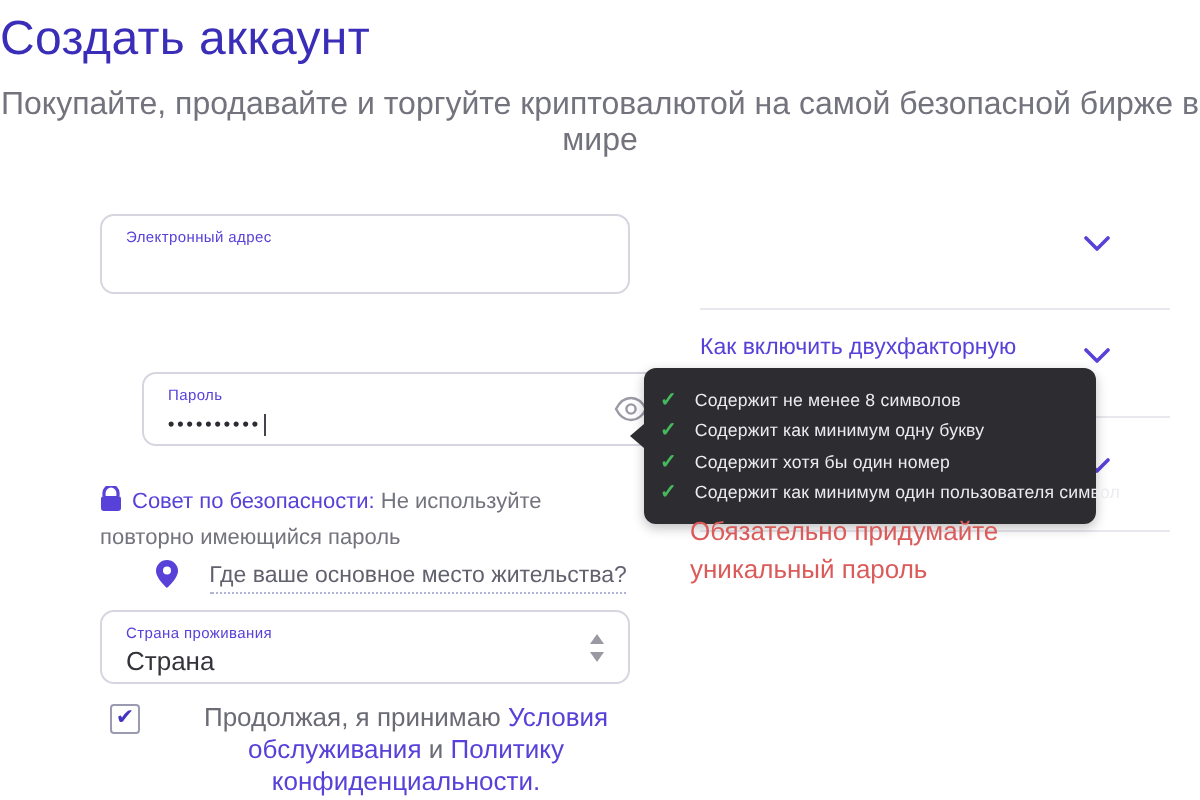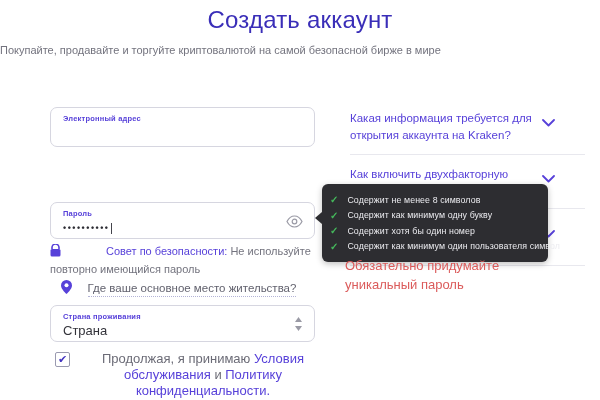--- a/index.html
+++ b/index.html
@@ -1,46 +1,46 @@
 <!DOCTYPE html>
 <html><head>
 <meta charset="utf-8">
 <style>
   html,body{margin:0;padding:0;background:#fff;}
   .canvas{position:relative;width:600px;height:400px;background:#ffffff;overflow:hidden;
           font-family:"Liberation Sans",sans-serif;-webkit-font-smoothing:antialiased;}
 
-  .page-title{position:absolute;top:6px;left:0;width:600px;text-align:center;
+  .page-title{position:absolute;top:6px;left:0;width:600px;text-align:left;
               font-size:24px;font-weight:500;color:#3a2eb8;letter-spacing:.2px;}
-  .page-subtitle{position:absolute;top:44px;left:0;width:600px;
-                 font-size:11px;color:#73737e;}
+  .page-subtitle{position:absolute;top:44px;left:0;width:600px;text-align:center;
+                 font-size:16px;color:#73737e;}
 
   
   .field{position:absolute;left:50px;width:239px;border:1px solid #d6d6e0;border-radius:7px;
          background:#fff;padding:6px 12px 0 12px;box-sizing:content-box;}
-  .field .flabel{display:block;font-size:7.5px;color:#5741d9;letter-spacing:.2px;margin-bottom:2px;font-weight:bold;}
+  .field .flabel{display:block;font-size:7.5px;color:#5741d9;letter-spacing:.2px;margin-bottom:2px;}
   .field .fvalue{display:block;font-size:13px;color:#33333a;}
   .f-email{top:107px;height:32px;}
   .f-user{top:157px;height:32px;}
-  .f-pass{top:202px;height:29px;}
+  .f-pass{top:186px;height:29px;margin-left:21px;}
   .f-country{top:305px;height:29px;}
 
   .info-badge{position:absolute;right:10px;top:12px;width:13px;height:13px;border-radius:50%;
               background:#5741d9;color:#fff;font-size:9px;font-weight:bold;text-align:center;
               line-height:13px;font-style:italic;}
   .eye{position:absolute;right:11px;top:11px;}
   .dots{font-size:9px;font-weight:bold;letter-spacing:1.5px;color:#2c2c33;position:relative;top:-1px;}
   .caret{display:inline-block;width:1px;height:11px;background:#44444c;margin-left:1px;vertical-align:middle;}
   .stepper{position:absolute;right:11px;top:11px;}
 
   .sec-tip{position:absolute;left:50px;top:243px;width:268px;font-size:11px;line-height:16px;color:#73737e;}
-  .sec-tip .tip-prefix{color:#5741d9;margin-left:40px;}
+  .sec-tip .tip-prefix{color:#5741d9;}
   .lock-ic{display:inline-block;vertical-align:-2px;margin-right:5px;}
 
-  .residence{position:absolute;left:46px;top:280px;width:265px;display:flex;align-items:center;
+  .residence{position:absolute;left:63px;top:280px;width:265px;display:flex;align-items:center;
              justify-content:center;gap:16px;}
   .residence .rq{font-size:11.5px;color:#62626e;border-bottom:1px dotted #b3b3d6;padding-bottom:2px;}
 
   .terms{position:absolute;left:55px;top:351px;width:272px;display:flex;gap:9px;}
   .cbox{width:13px;height:13px;border:1px solid #9a9ab0;border-radius:2px;background:#fff;flex:none;
         color:#4334c0;font-size:11px;line-height:12px;text-align:center;margin-top:1px;}
   .terms .ttext{font-size:13px;line-height:16px;color:#6b6b76;text-align:center;}
   .terms a{color:#5741d9;text-decoration:none;}
 
   
@@ -125,21 +125,20 @@
     <span class="cbox">✔</span>
     <span class="ttext">
       <span>Продолжая, я принимаю</span>
       <a href="#">Условия обслуживания</a>
       <span>и</span>
       <a href="#">Политику конфиденциальности.</a>
     </span>
   </div>
 
   <div class="faq-row faq-1">
-    <span class="faq-label">Какая информация требуется для открытия аккаунта на Kraken?</span>
     <span class="chev">
       <svg width="13" height="8" viewBox="0 0 13 8" fill="none">
           <path d="M1 1l5.5 5.5L12 1" stroke="#5741d9" stroke-width="1.8" stroke-linecap="round" stroke-linejoin="round"></path>
         </svg>
     </span>
   </div>
   <div class="divider div-1"></div>
 
   <div class="faq-row faq-2">
     <span class="faq-label">Как включить двухфакторную аутентификацию (2FA)?</span>

